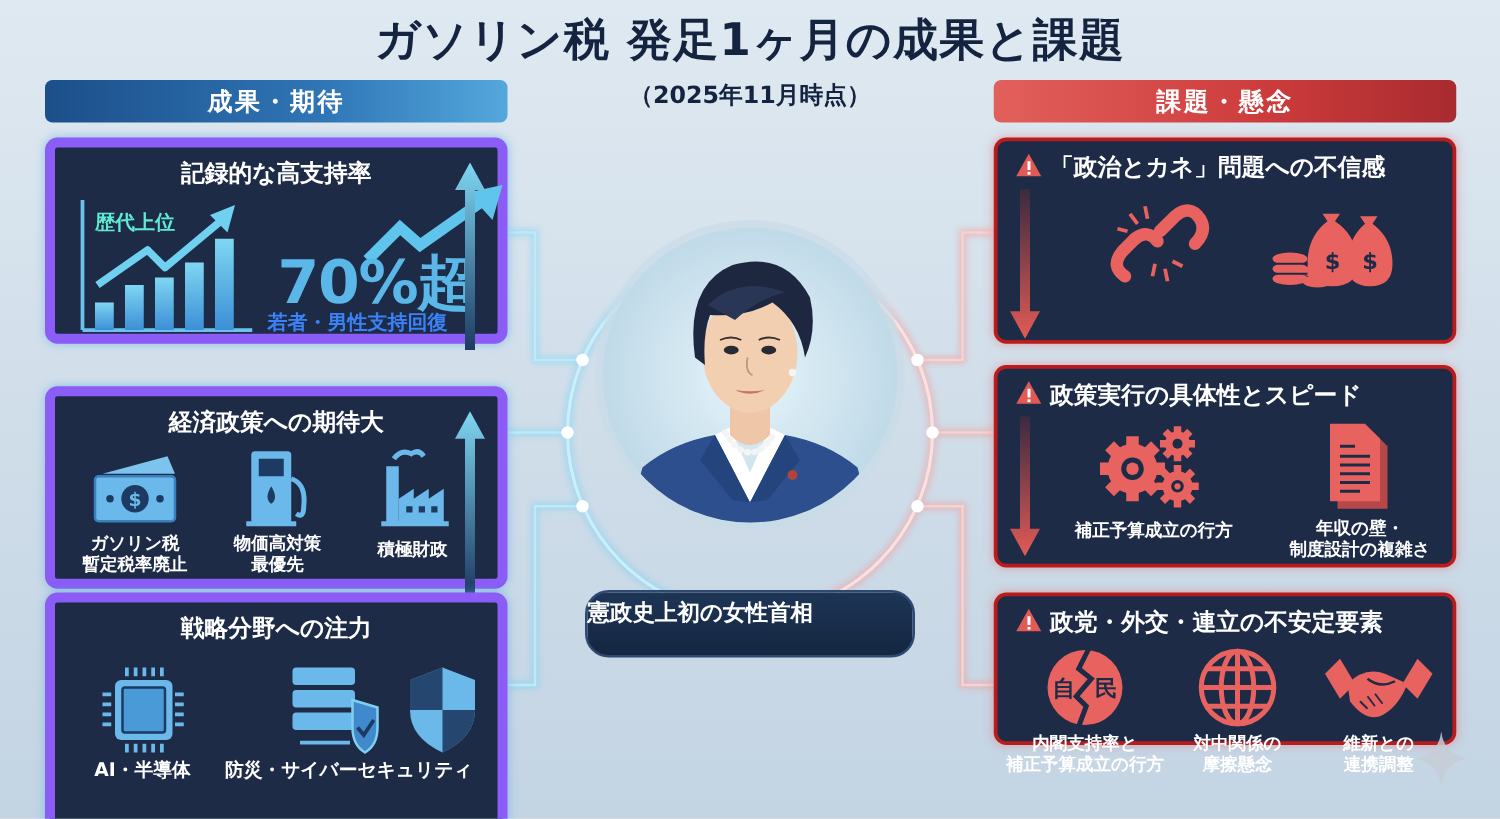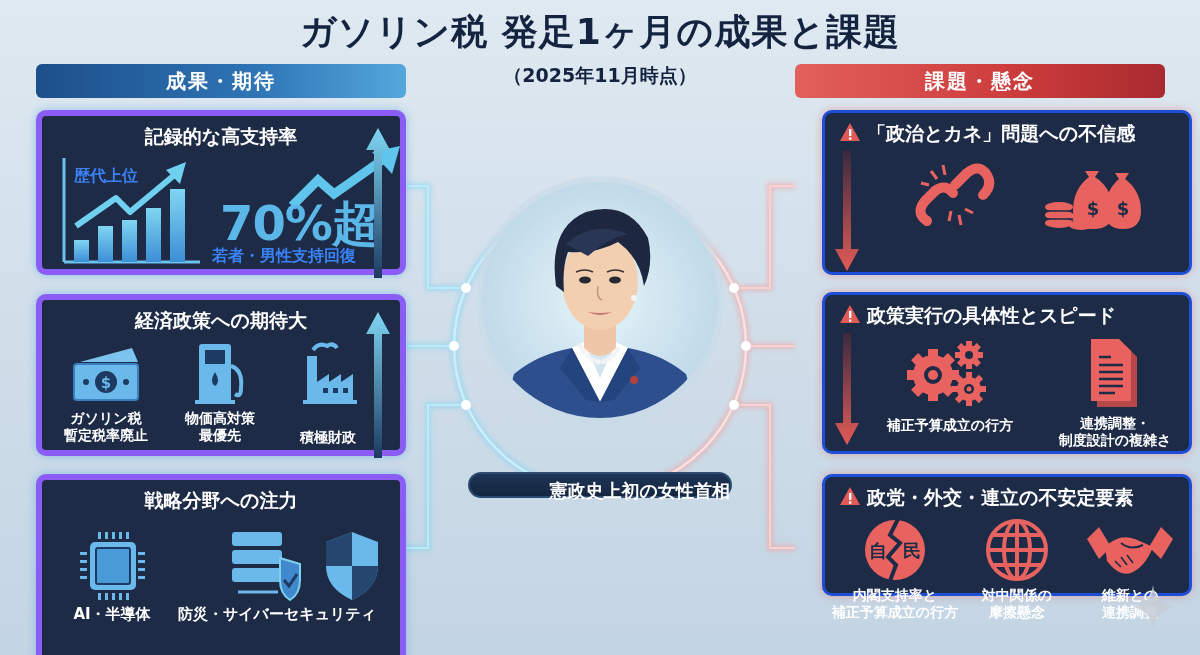--- a/index.html
+++ b/index.html
@@ -24,43 +24,43 @@
     border-radius: 6px; text-align: center; font-size: 20px; font-weight: bold;
     line-height: 34px; color: #fff; letter-spacing: 2px;
   }
   .col-header.left { left: 36px; background: linear-gradient(90deg, #1c4f8a 0%, #2f75b6 60%, #54a8dd 100%); }
   .col-header.right { left: 795px; background: linear-gradient(90deg, #e2605c 0%, #cc3b3b 60%, #a92b2f 100%); }
 
   .panel {
     position: absolute; width: 370px;
     background: #1d2b47; border-radius: 10px;
   }
-  .panel.blue { left: 36px; border: 6px solid #8b5cf6; box-shadow: 0 0 8px rgba(90,170,230,0.6); }
-  .panel.red { left: 822px; border: 3px solid #1d4ed8; box-shadow: 0 0 8px rgba(230,110,110,0.5); }
+  .panel.blue { left: 36px; border: 8px solid #8b5cf6; box-shadow: 0 0 8px rgba(90,170,230,0.6); }
+  .panel.red { left: 795px; border: 3px solid #b91c1c; box-shadow: 0 0 8px rgba(230,110,110,0.5); }
   .panel-title {
     position: absolute; left: 0; right: 0; top: 8px; text-align: center;
     font-size: 19px; font-weight: bold; color: #fff;
   }
   .panel.red .panel-title { text-align: left; padding-left: 14px; font-size: 19px; }
   .warn { display: inline-block; width: 22px; height: 20px; margin-right: 6px; vertical-align: -2px; }
 
   .up-arrow { position: absolute; right: 10px; top: 12px; width: 24px; }
   .down-arrow { position: absolute; left: 10px; top: 38px; width: 24px; }
 
   .item { position: absolute; text-align: center; font-size: 14px; font-weight: bold; line-height: 17px; color: #fff; }
   .item svg { display: block; margin: 0 auto 4px auto; }
 
   .connector { position: absolute; left: 0; top: 0; }
 
   .portrait-wrap { position: absolute; left: 468px; top: 168px; width: 264px; height: 264px; }
   .caption-pill {
-    position: absolute; left: 468px; top: 472px; width: 264px; height: 26px;
+    position: absolute; left: 468px; top: 472px; width: 264px; height: 54px;
     background: linear-gradient(180deg, #1e3556, #142640);
     border: 2px solid #2d4a70; border-radius: 19px;
-    text-align: right; line-height: 34px; font-size: 18px; font-weight: bold; color: #fff;
+    text-align: left; line-height: 34px; font-size: 18px; font-weight: bold; color: #fff;
   }
   .sparkle { position: absolute; left: 1133px; top: 585px; width: 40px; height: 44px; }
 </style>
 </head>
 <body>
 
 <div class="title">ガソリン税 発足1ヶ月の成果と課題</div>
 <div class="subtitle">（2025年11月時点）</div>
 
 <div class="col-header left">成果・期待</div>
@@ -120,40 +120,40 @@
     <line x1="4" y1="2" x2="4" y2="106" stroke="#6cc2ee" stroke-width="3"></line>
     <line x1="4" y1="106" x2="140" y2="106" stroke="#6cc2ee" stroke-width="3"></line>
     <rect x="14" y="84" width="15" height="22" fill="url(#barG)"></rect>
     <rect x="38" y="70" width="15" height="36" fill="url(#barG)"></rect>
     <rect x="62" y="64" width="15" height="42" fill="url(#barG)"></rect>
     <rect x="86" y="52" width="15" height="54" fill="url(#barG)"></rect>
     <rect x="110" y="33" width="15" height="73" fill="url(#barG)"></rect>
     <polyline points="16,70 56,42 70,56 118,16" stroke="#6fd0f0" stroke-width="6" fill="none" stroke-linejoin="round"></polyline>
     <polygon points="126,6 106,14 120,28" fill="#6fd0f0"></polygon>
   </svg>
-  <div style="position:absolute; left:32px; top:50px; font-size:16px; font-weight:bold; color:#3b82f6;">歴代上位</div>
+  <div style="position:absolute; left:32px; top:50px; font-size:16px; font-weight:bold; color:#5eead4;">歴代上位</div>
 
   <svg style="position:absolute; left:246px; top:28px;" width="120" height="70">
     <polyline points="4,62 30,36 46,50 100,12" stroke="#5fc5ec" stroke-width="9" fill="none" stroke-linejoin="miter"></polyline>
     <polygon points="112,2 84,8 104,30" fill="#5fc5ec"></polygon>
   </svg>
   <div style="position:absolute; left:178px; top:76px; font-size:48px; font-weight:bold; color:#5ab7e8; letter-spacing:-1px;">70%超</div>
   <div style="position:absolute; left:170px; top:130px; font-size:16px; font-weight:bold; color:#3b82f6;">若者・男性支持回復</div>
   <svg class="up-arrow" height="150">
     <defs>
         <linearGradient id="upG" x1="0" y1="0" x2="0" y2="1">
           <stop offset="0" stop-color="#7fd6f2"></stop>
           <stop offset="1" stop-color="#1d3a62"></stop>
         </linearGradient>
       </defs>
     <polygon points="12,0 24,22 16,22 16,150 8,150 8,22 0,22" fill="url(#upG)"></polygon>
   </svg>
 </div>
 
-<div class="panel blue" style="top:294px; height:162px;">
+<div class="panel blue" style="top:309px; height:162px;">
   <div class="panel-title">経済政策への期待大</div>
   <div class="item" style="left:10px; top:42px; width:108px;">
     <svg width="80" height="64">
       <polygon points="14,20 66,6 72,20" fill="#7cc4ee"></polygon>
       <rect x="8" y="22" width="64" height="36" rx="3" fill="#6bb8ea" stroke="#3a7fc0" stroke-width="2"></rect>
       <circle cx="40" cy="40" r="11" fill="#1d3a62"></circle>
       <text x="40" y="46" text-anchor="middle" font-size="15" font-weight="bold" fill="#6bb8ea" font-family="DejaVu Sans, sans-serif">$</text>
       <circle cx="20" cy="40" r="3" fill="#1d3a62"></circle>
         <circle cx="60" cy="40" r="3" fill="#1d3a62"></circle>
     </svg>
@@ -174,21 +174,21 @@
   <div class="item" style="left:238px; top:42px; width:96px;">
     <svg width="70" height="64">
       <path d="M20,8 Q26,0 34,4 Q40,0 44,6" stroke="#6bb8ea" stroke-width="4" fill="none"></path>
       <rect x="14" y="14" width="10" height="46" fill="#6bb8ea"></rect>
       <polygon points="24,60 24,40 36,32 36,40 48,32 48,40 60,32 60,60" fill="#6bb8ea"></polygon>
       <rect x="30" y="46" width="5" height="5" fill="#1d3a62"></rect>
         <rect x="40" y="46" width="5" height="5" fill="#1d3a62"></rect>
         <rect x="50" y="46" width="5" height="5" fill="#1d3a62"></rect>
       <rect x="10" y="58" width="54" height="4" fill="#6bb8ea"></rect>
     </svg>
-    <div style="margin-top:23px;">積極財政</div>
+    <div style="margin-top:9px;">積極財政</div>
   </div>
   <svg class="up-arrow" height="146">
     <polygon points="12,0 24,22 16,22 16,146 8,146 8,22 0,22" fill="url(#upG)"></polygon>
   </svg>
 </div>
 
 <div class="panel blue" style="top:474px; height:198px;">
   <div class="panel-title">戦略分野への注力</div>
   <div class="item" style="left:20px; top:50px; width:100px;">
     <svg width="76" height="72">
@@ -381,21 +381,21 @@
       <path d="M6,2 L34,2 L46,14 L46,64 L6,64Z" fill="#e8635f"></path>
       <g stroke="#1d2b47" stroke-width="2.5">
           <line x1="14" y1="20" x2="26" y2="20"></line>
           <line x1="14" y1="28" x2="38" y2="28"></line>
           <line x1="14" y1="35" x2="38" y2="35"></line>
           <line x1="14" y1="42" x2="38" y2="42"></line>
           <line x1="14" y1="49" x2="38" y2="49"></line>
           <line x1="14" y1="56" x2="30" y2="56"></line>
         </g>
     </svg>
-    <div>連携調整・</div>
+    <div>年収の壁・</div>
     <div>制度設計の複雑さ</div>
   </div>
 </div>
 
 <div class="panel red" style="top:474px; height:122px;">
   <div class="panel-title">
     <svg class="warn" viewBox="0 0 22 20">
         <polygon points="11,1 21,19 1,19" fill="#e25a55"></polygon>
         <rect x="10" y="7" width="2.4" height="7" fill="#fff"></rect>
         <rect x="10" y="15.5" width="2.4" height="2.2" fill="#fff"></rect>

